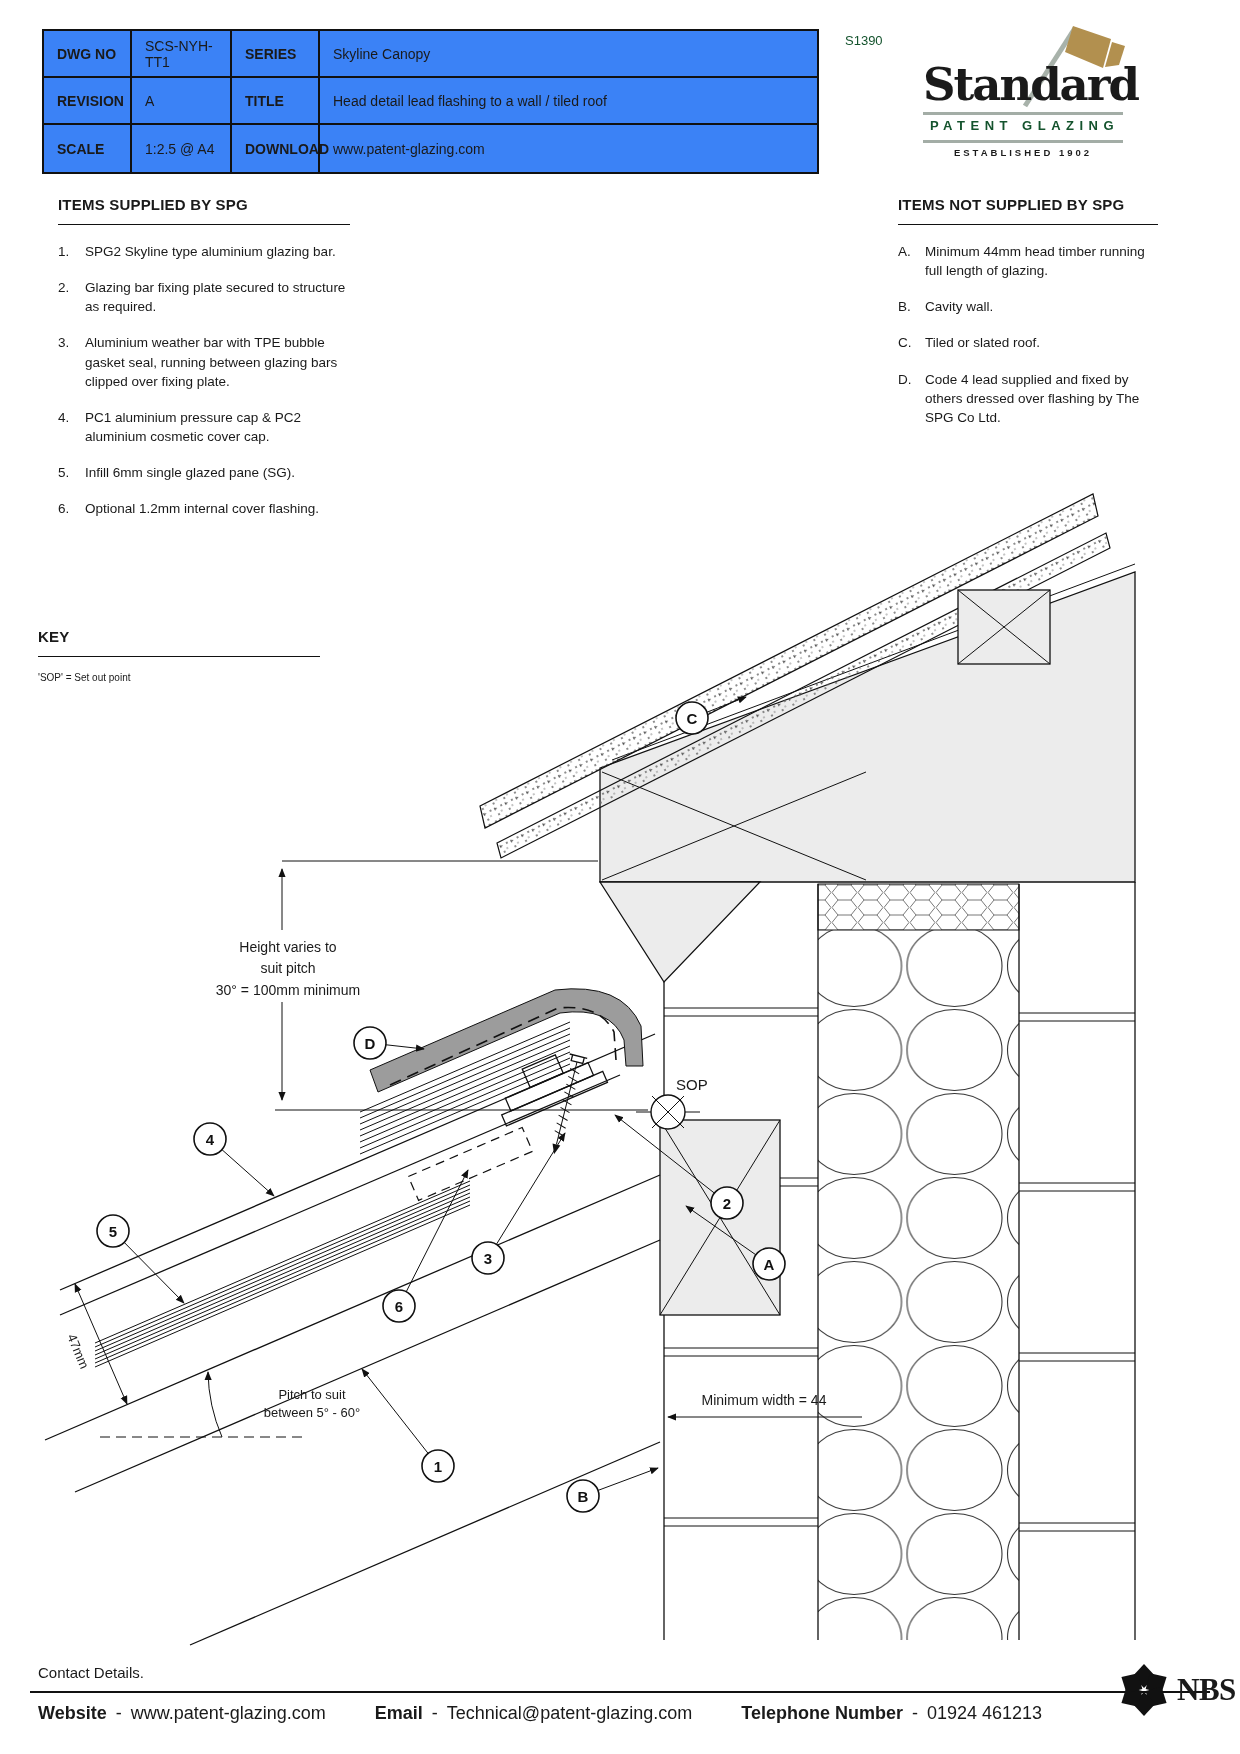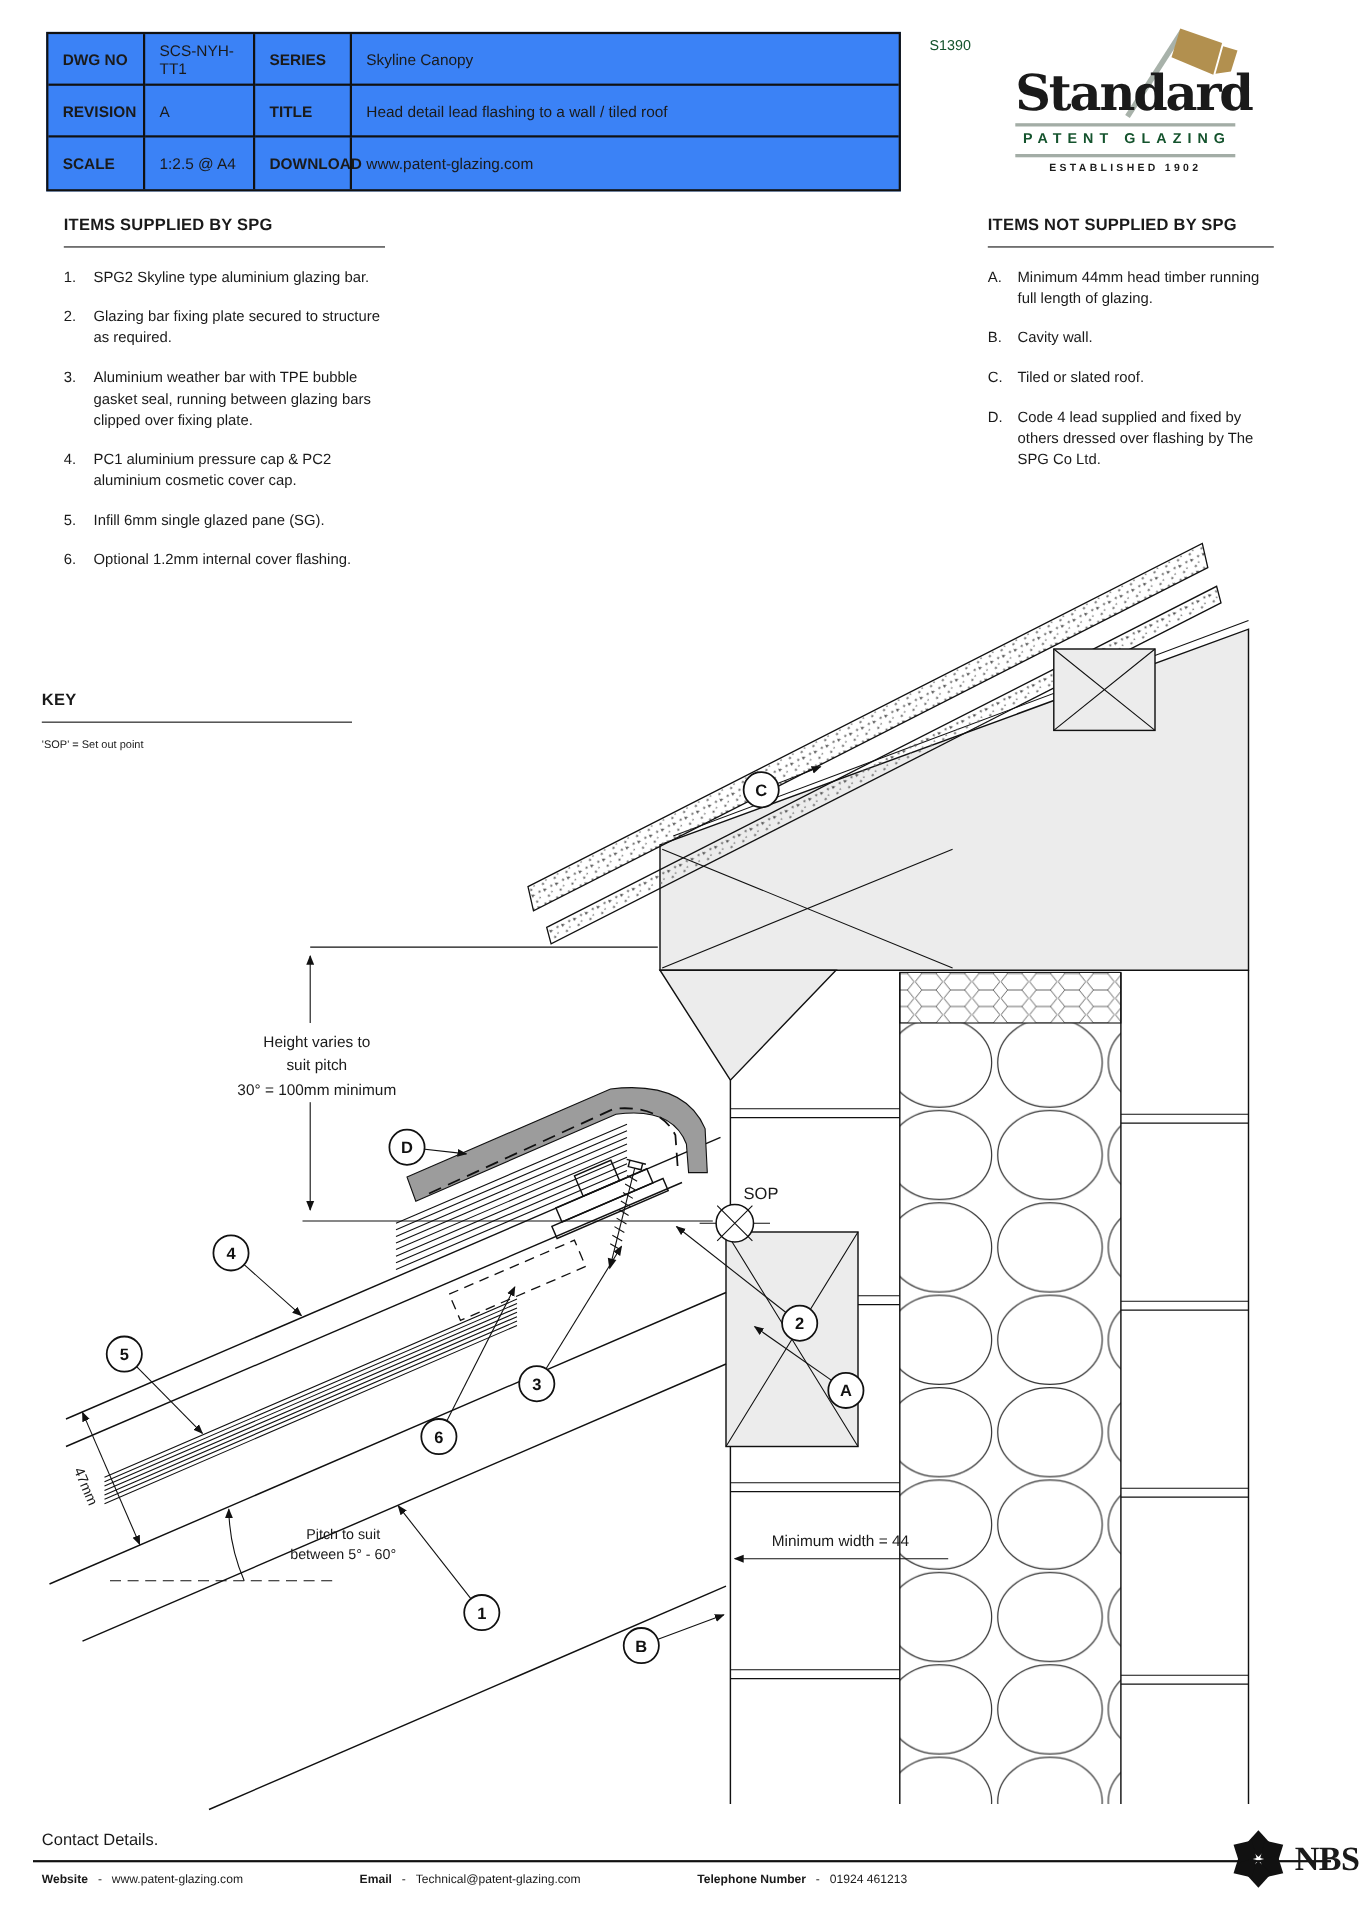--- a/index.html
+++ b/index.html
@@ -33,22 +33,22 @@
   .col-heading{font-size:15px;font-weight:bold;letter-spacing:.2px;}
   .col-rule{border:none;border-top:1.5px solid #111;margin:11px 0 0 0;}
   .list-item{display:flex;margin-top:17px;font-size:13.5px;line-height:1.42;}
   .list-num{width:27px;flex:none;}
   .underline{}
   .key-note{margin-top:15px;font-size:10px;}
 
   
   .footer-heading{position:absolute;left:38px;top:1664px;font-size:15px;font-weight:normal;z-index:3;}
   .footer-rule{position:absolute;left:30px;top:1691px;width:1180px;height:2px;background:#111;z-index:3;}
-  .footer-entries{position:absolute;left:38px;top:1703px;display:flex;gap:106px;
-                  font-size:11px;z-index:3;align-items:flex-start;}
+  .footer-entries{position:absolute;left:38px;top:1703px;display:flex;gap:49px;
+                  font-size:18px;z-index:3;align-items:flex-start;}
   .footer-entry{display:flex;gap:9px;align-items:baseline;}
   .footer-lbl{font-weight:bold;}
   .nbs{position:absolute;left:1116px;top:1662px;display:flex;align-items:center;gap:5px;z-index:3;font-family:Liberation Serif, serif;}
   .nbs-txt{font-size:31px;font-weight:bold;letter-spacing:-.5px;}
 
   
   .dwg{position:absolute;left:0;top:0;z-index:1;}
   .ln{stroke:#111;stroke-width:1.3;fill:none;}
   .thin{stroke-width:1;}
   .grey{fill:#ececec;stroke:#111;stroke-width:1.3;}

